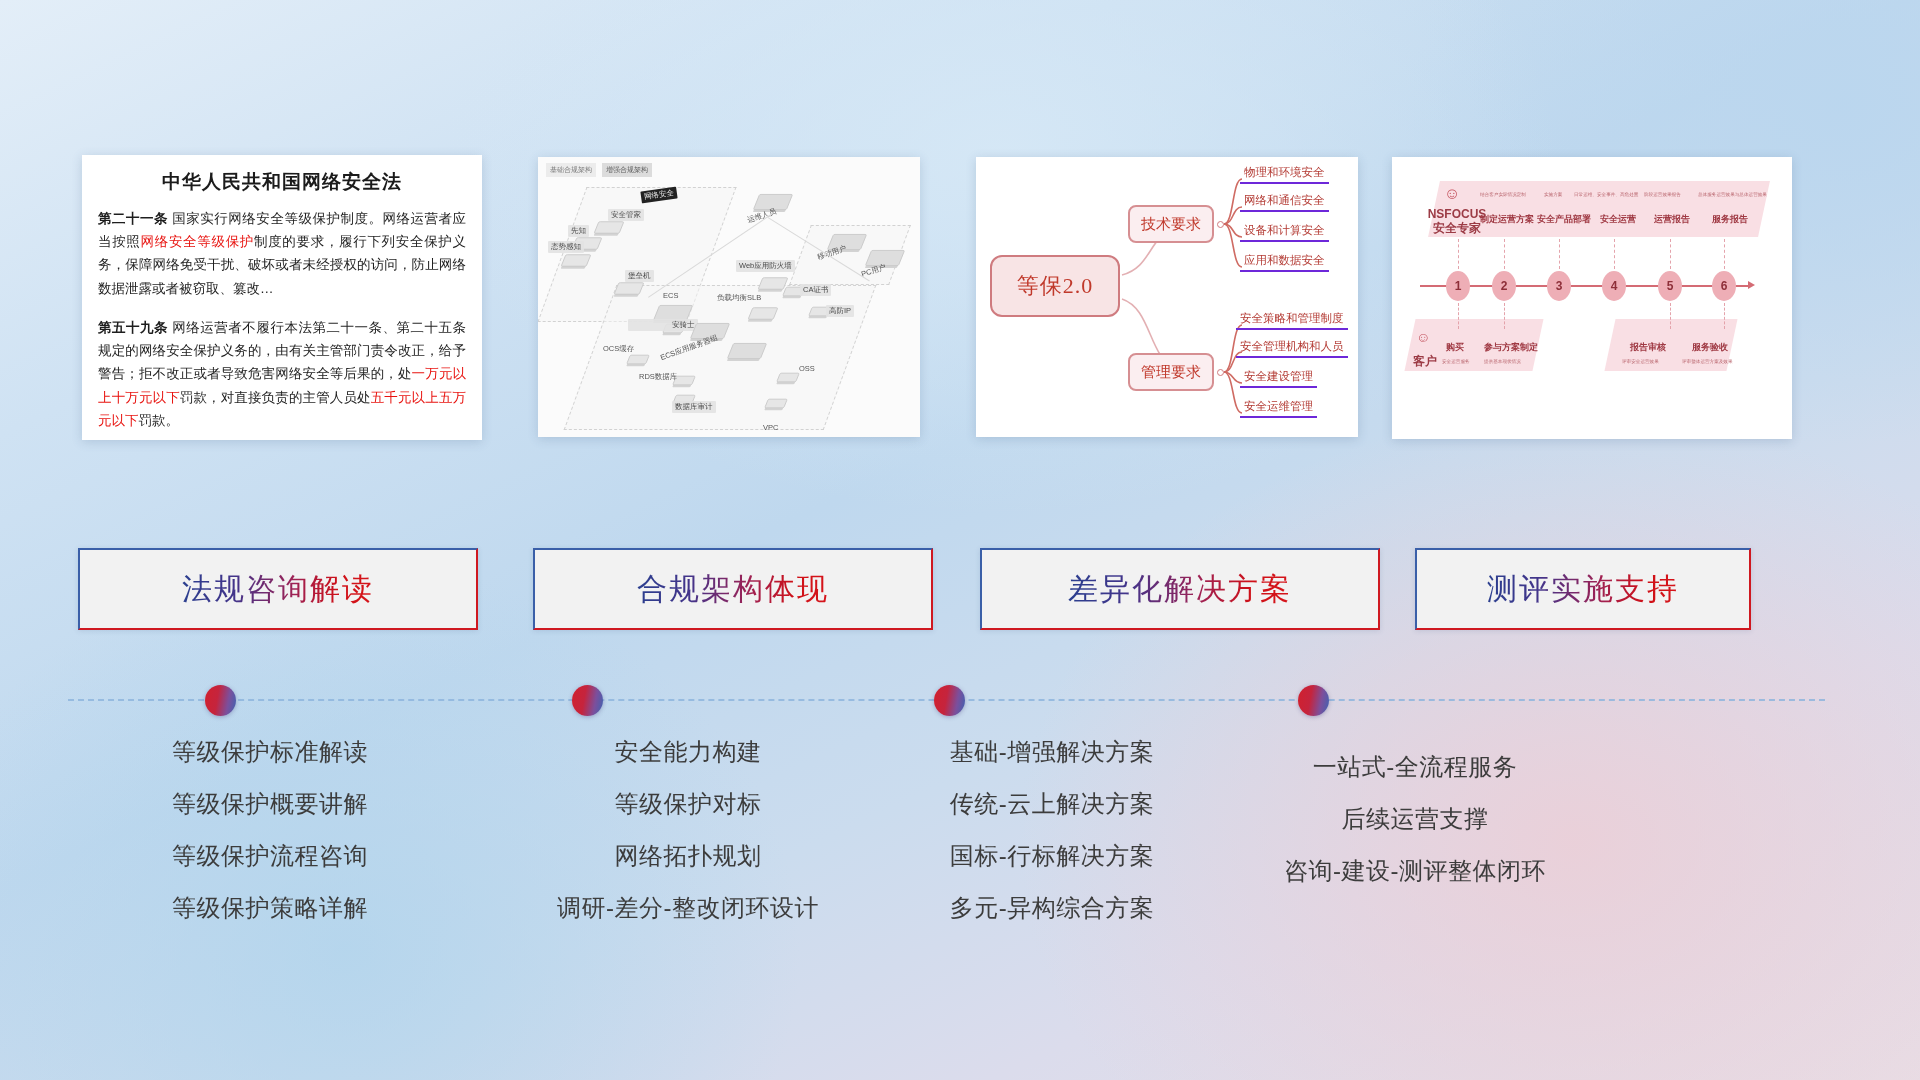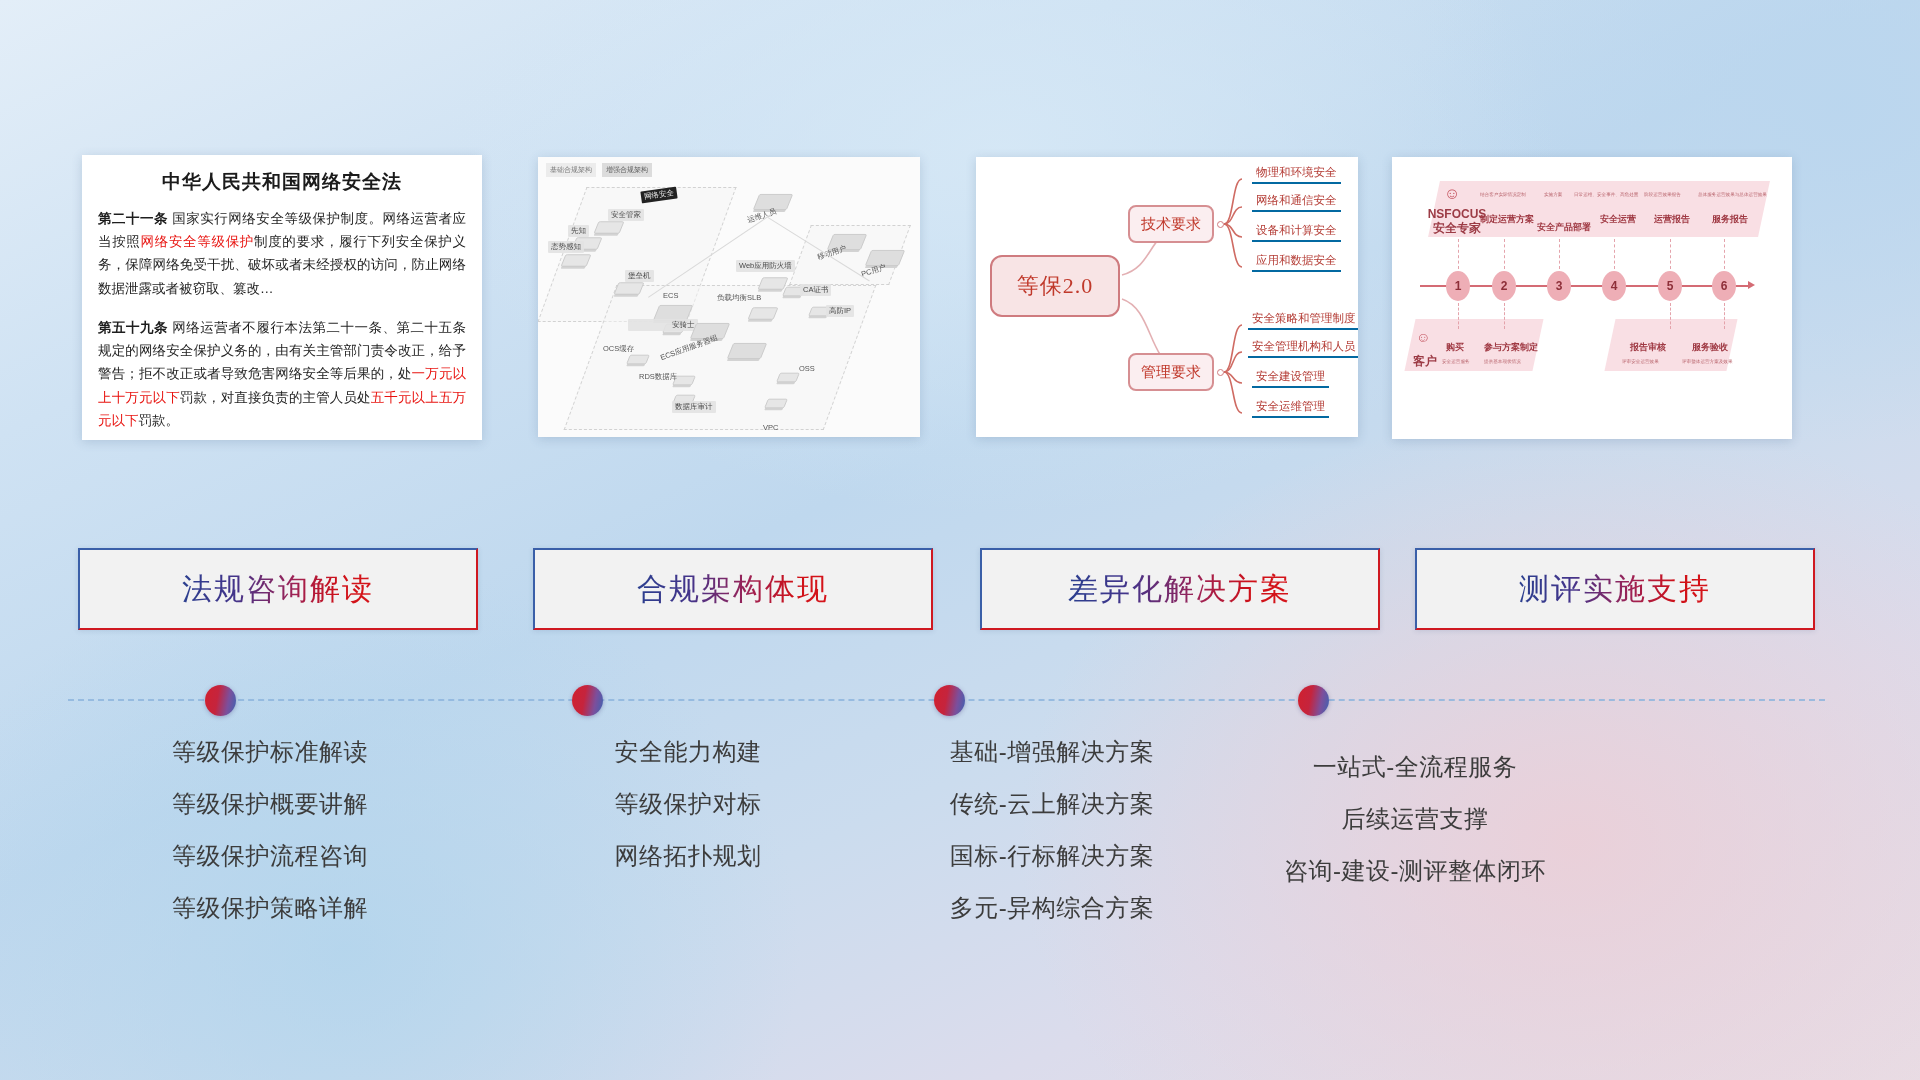--- a/index.html
+++ b/index.html
@@ -76,23 +76,22 @@
     position: absolute; width: 86px; height: 38px;
     border: 2px solid #d68f92; background: #fbeef0; border-radius: 8px;
     display: flex; align-items: center; justify-content: center;
     font-size: 15px; color: #c0392b;
     font-family: "Liberation Serif", "DejaVu Serif", serif;
   }
   .mm-b1 { left: 152px; top: 48px; }
   .mm-b2 { left: 152px; top: 196px; }
   .mm-leaf {
     position: absolute; font-size: 11.5px; color: #b33a33; white-space: nowrap;
-    border-bottom: 2px solid #0369a1; padding: 0 4px 2px 4px;
+    border-bottom: 2px solid #6d28d9; padding: 0 4px 2px 4px;
     font-family: "Liberation Serif", "DejaVu Serif", serif;
-    margin-left: 12px;
   }
   .mm-dot {
     position: absolute; width: 7px; height: 7px; border-radius: 50%;
     border: 1px solid #cf7b7f; background: #fff;
   }
   .mm-svg { position: absolute; left: 0; top: 0; width: 100%; height: 100%; }
 
   
   .rm { position: relative; width: 100%; height: 100%; background: #fff; }
   .rm-band {
@@ -130,21 +129,21 @@
   }
   .title-box .t {
     font-size: 30px; font-weight: 500; letter-spacing: 2px;
     background: linear-gradient(90deg, #2b3f8f 0%, #44348a 28%, #9d2255 58%, #cf1017 82%, #d6151b 100%);
     -webkit-background-clip: text; background-clip: text;
     -webkit-text-fill-color: transparent; color: transparent;
   }
   .tb-1 { left: 78px;  top: 548px; width: 400px; }
   .tb-2 { left: 533px; top: 548px; width: 400px; }
   .tb-3 { left: 980px; top: 548px; width: 400px; }
-  .tb-4 { left: 1415px;top: 548px; width: 400px; }
+  .tb-4 { left: 1415px;top: 548px; width: 336px; }
 
   
   .timeline {
     position: absolute; left: 68px; top: 699px; width: 1757px; height: 2px;
     border-top: 2.5px dashed #8fb6de; opacity: 0.85;
   }
   .tl-dot {
     position: absolute; top: 685px; width: 31px; height: 31px; border-radius: 50%;
     background: linear-gradient(100deg, #d1202e 0%, #c5243d 40%, #7c4f9c 72%, #3d63b2 100%);
     box-shadow: 0 1px 4px rgba(70,60,120,0.35);
@@ -300,21 +299,21 @@
       <div class="rm-band rm-band-bl"></div>
       <div class="rm-band rm-band-br"></div>
 
       <div class="rm-icon" style="left:52px; top:28px;">☺</div>
       <div class="rm-role" style="left:34px; top:50px; width:62px;">NSFOCUS<br>安全专家</div>
 
       <div class="rm-sub" style="left:88px;  top:35px;">结合客户实际情况定制</div>
       <div class="rm-step" style="left:88px;  top:56px;">制定运营方案</div>
 
       <div class="rm-sub" style="left:152px; top:35px;">实施方案</div>
-      <div class="rm-step" style="left:145px; top:64px;">安全产品部署</div>
+      <div class="rm-step" style="left:145px; top:56px;">安全产品部署</div>
 
       <div class="rm-sub" style="left:182px; top:35px;">日常运维、安全事件、高危处置</div>
       <div class="rm-step" style="left:208px; top:56px;">安全运营</div>
 
       <div class="rm-sub" style="left:252px; top:35px;">阶段运营效果报告</div>
       <div class="rm-step" style="left:262px; top:56px;">运营报告</div>
 
       <div class="rm-sub" style="left:306px; top:35px;">总体服务运营效果与总体运营效果</div>
       <div class="rm-step" style="left:320px; top:56px;">服务报告</div>
 
@@ -375,20 +374,21 @@
   <div class="col col-1">
     <div class="bullet">等级保护标准解读</div>
     <div class="bullet">等级保护概要讲解</div>
     <div class="bullet">等级保护流程咨询</div>
     <div class="bullet">等级保护策略详解</div>
   </div>
   <div class="col col-2">
     <div class="bullet">安全能力构建</div>
     <div class="bullet">等级保护对标</div>
     <div class="bullet">网络拓扑规划</div>
+    <div class="bullet">调研-差分-整改闭环设计</div>
   </div>
   <div class="col col-3">
     <div class="bullet">基础-增强解决方案</div>
     <div class="bullet">传统-云上解决方案</div>
     <div class="bullet">国标-行标解决方案</div>
     <div class="bullet">多元-异构综合方案</div>
   </div>
   <div class="col col-4 shift">
     <div class="bullet">一站式-全流程服务</div>
     <div class="bullet">后续运营支撑</div>

